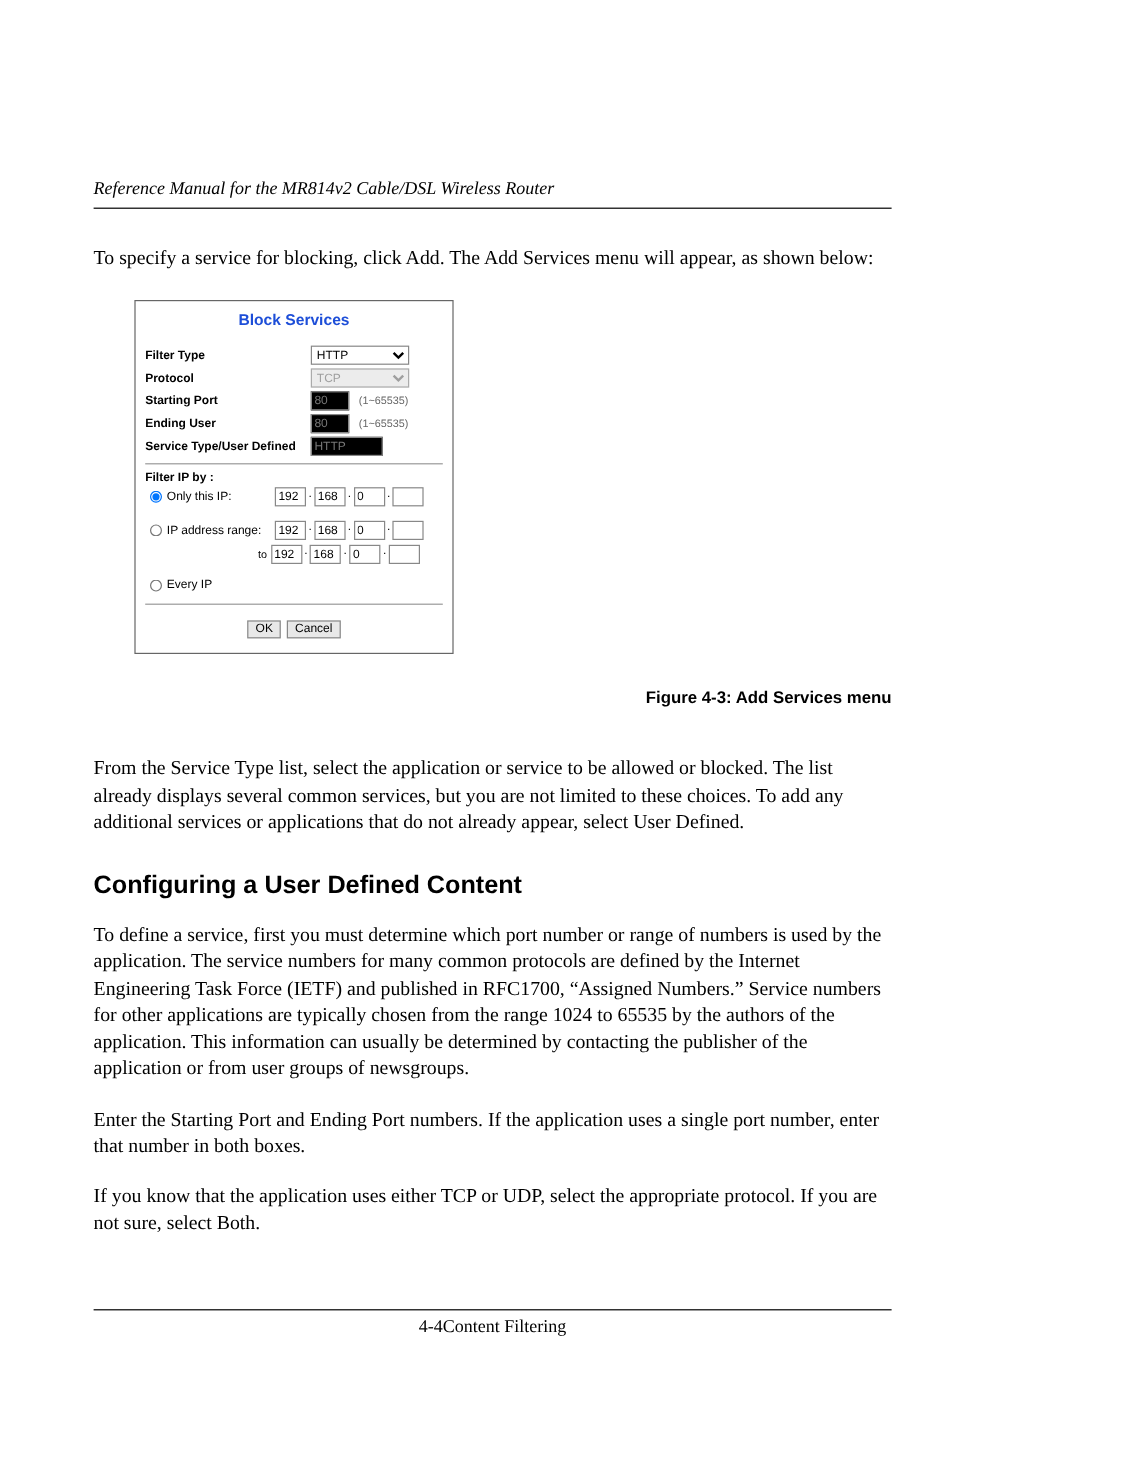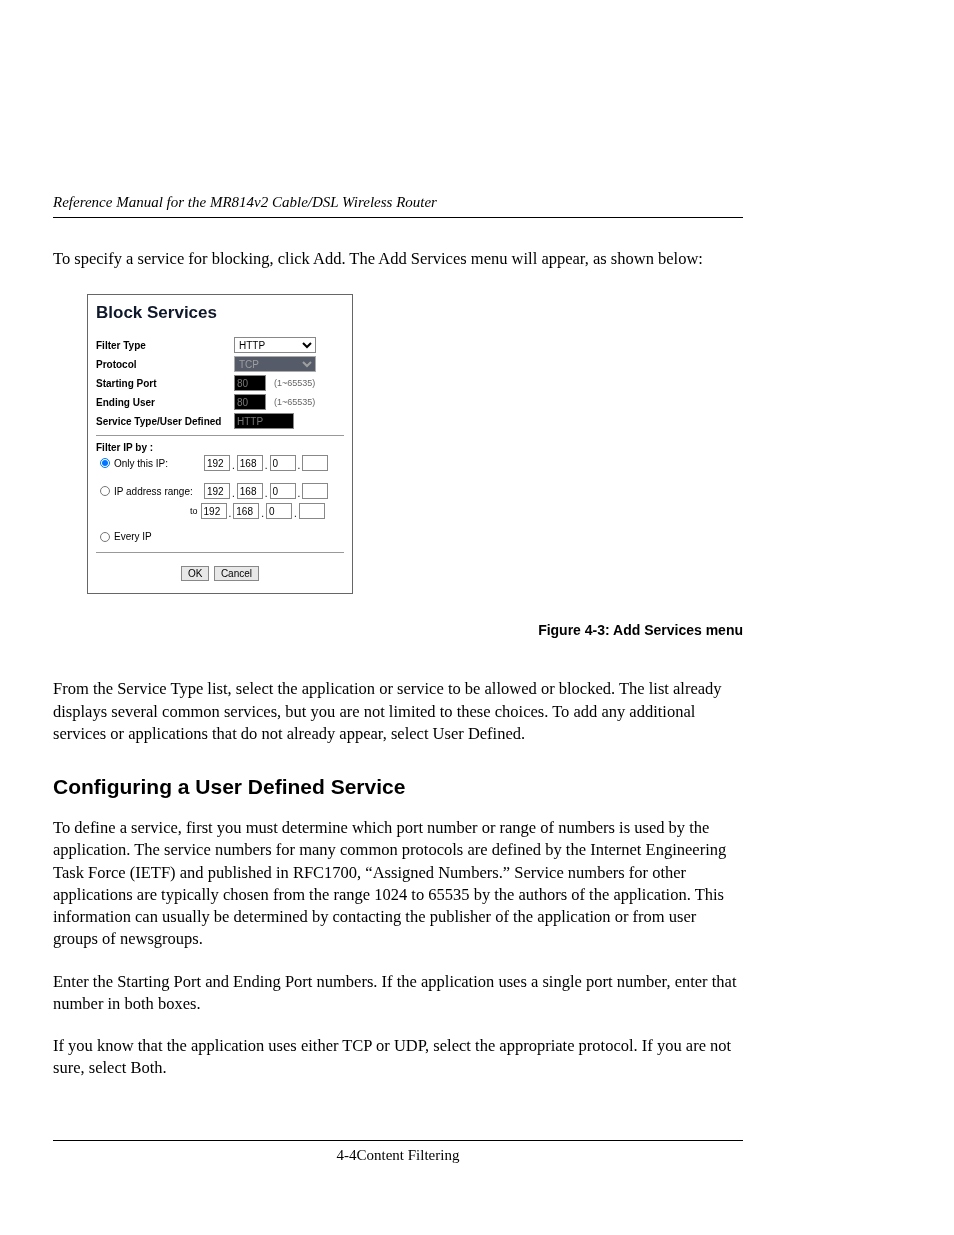--- a/index.html
+++ b/index.html
@@ -4,24 +4,23 @@
 <style>
   body {
     margin: 0;
     padding: 0;
     background: #fff;
     font-family: "Times New Roman", Times, serif;
     color: #000;
     width: 954px;
   }
   .page {
-    padding: 150px 115px 60px 53px;
+    padding: 150px 115px 60px 78px;
     box-sizing: border-box;
     width: 858px;
-    margin-top: 44px;
   }
   .header-line {
     font-style: italic;
     font-size: 15px;
     padding-bottom: 6px;
     border-bottom: 1.5px solid #000;
     margin-bottom: 30px;
   }
   .intro {
     font-size: 16.5px;
@@ -35,24 +34,25 @@
   .screenshot {
     width: 266px;
     border: 1px solid #666;
     background: #fff;
     font-family: Arial, Helvetica, sans-serif;
     color: #000;
     padding: 8px 8px 12px 8px;
     box-sizing: border-box;
   }
   .ss-title {
-    color: #0f172a;
-    font-weight: bold;
-    font-size: 17px;
+    color: #1d4ed8;
+    font-weight: bold;
+    font-size: 13px;
     margin-bottom: 14px;
+    text-align: center;
   }
   .ss-row {
     display: flex;
     align-items: center;
     font-size: 10px;
     margin-bottom: 3px;
     min-height: 16px;
   }
   .ss-label {
     font-weight: bold;
@@ -61,21 +61,21 @@
   }
   .ss-select {
     font-family: Arial, sans-serif;
     font-size: 10px;
     height: 16px;
     border: 1px solid #888;
     background: #fff;
     box-sizing: border-box;
   }
   .ss-select.wide { width: 82px; }
-  .ss-select.disabled { background: #0f172a; color: #777; }
+  .ss-select.disabled { background: #e5e5e5; color: #777; }
   .ss-input {
     font-family: Arial, sans-serif;
     font-size: 10px;
     height: 16px;
     border: 1px solid #888;
     background: #000000;
     color: #777;
     box-sizing: border-box;
     padding: 0 2px;
   }
@@ -108,21 +108,21 @@
     height: 10px;
     margin: 0 4px 0 0;
     flex: none;
   }
   .ip-row .opt-label {
     width: 90px;
     flex: none;
   }
   .ip-octets {
     display: flex;
-    align-items: flex-end;
+    align-items: flex-start;
     gap: 2px;
     font-size: 10px;
   }
   .ip-octets input {
     font-family: Arial, sans-serif;
     font-size: 10px;
     height: 16px;
     width: 26px;
     border: 1px solid #888;
     background: #fff;
@@ -277,21 +277,21 @@
         <button class="ss-btn">OK</button>
         <button class="ss-btn">Cancel</button>
       </div>
     </div>
   </div>
 
   <div class="figure-caption">Figure 4-3:  Add Services menu</div>
 
   <div class="body-para">From the Service Type list, select the application or service to be allowed or blocked. The list already displays several common services, but you are not limited to these choices. To add any additional services or applications that do not already appear, select User Defined.</div>
 
-  <h2 class="section">Configuring a User Defined Service</h2>
+  <h2 class="section">Configuring a User Defined Content</h2>
 
   <div class="body-para">To define a service, first you must determine which port number or range of numbers is used by the application. The service numbers for many common protocols are defined by the Internet Engineering Task Force (IETF) and published in RFC1700, “Assigned Numbers.” Service numbers for other applications are typically chosen from the range 1024 to 65535 by the authors of the application. This information can usually be determined by contacting the publisher of the application or from user groups of newsgroups.</div>
   <div class="body-para">Enter the Starting Port and Ending Port numbers. If the application uses a single port number, enter that number in both boxes.</div>
   <div class="body-para">If you know that the application uses either TCP or UDP, select the appropriate protocol. If you are not sure, select Both.</div>
 
   <div class="footer-rule">
     <span>4-4</span>
     <span>Content Filtering</span>
   </div>
 

